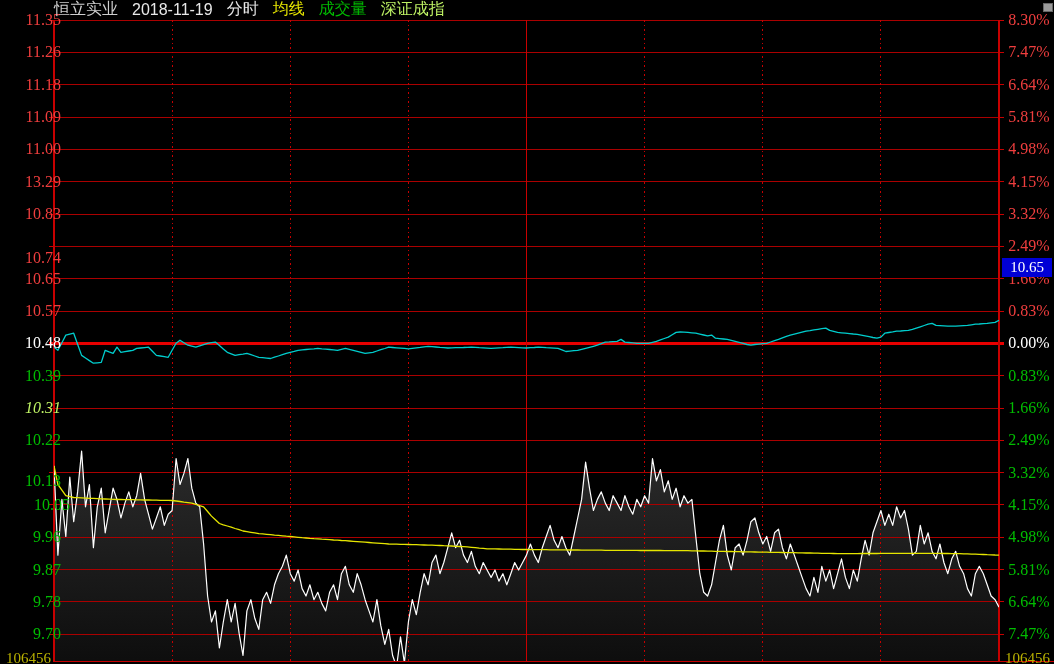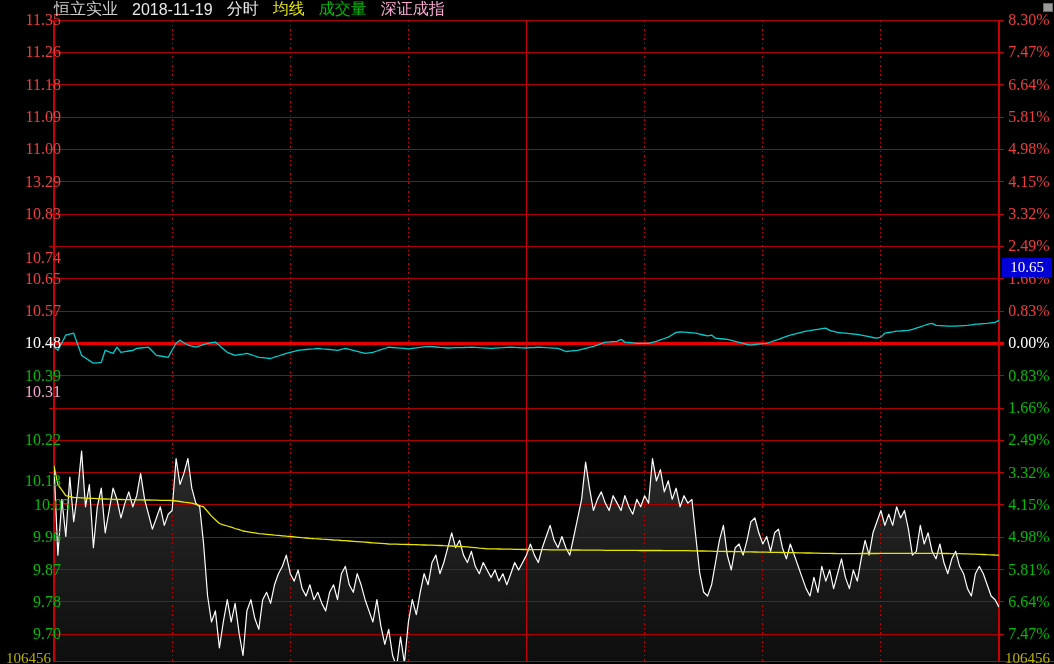--- a/index.html
+++ b/index.html
@@ -6,21 +6,21 @@
   #screen{position:relative;width:1054px;height:664px;background:#000;overflow:hidden;
           font-family:"Liberation Sans","DejaVu Sans",sans-serif;}
   #titlebar{position:absolute;left:54px;top:0;height:19px;display:flex;align-items:center;
             font-size:16px;white-space:nowrap;z-index:3;}
   #titlebar span{margin-right:14px;}
   .t-name{color:#cfcfcf;}
   .t-date{color:#e8e8e8;}
   .t-fs{color:#e8e8e8;}
   .t-ma{color:#e6e600;}
   .t-vol{color:#00bc00;}
-  .t-idx{color:#f9a8d4;}
+  .t-idx{color:#bef264;}
   #chart{position:absolute;left:0;top:0;z-index:1;}
   .axlab{position:absolute;font-family:"Liberation Serif","DejaVu Serif",serif;
          font-size:16px;line-height:16px;z-index:2;}
   .axlab.left{left:0;width:49px;text-align:right;margin-left:12px;}
   .axlab.right{left:1004px;width:50px;text-align:center;}
   #badge{position:absolute;left:1002px;top:258px;width:50px;height:19px;line-height:19px;
          text-align:center;color:#fff;font-family:"Liberation Serif","DejaVu Serif",serif;
          font-size:15px;z-index:5;}
   .corner{position:absolute;top:650px;font-family:"Liberation Serif","DejaVu Serif",serif;
           font-size:15px;z-index:6;}
@@ -134,21 +134,21 @@
       <div class="axlab left" style="top: 77px; color: rgb(239, 62, 62);">11.18</div>
       <div class="axlab left" style="top: 109px; color: rgb(239, 62, 62);">11.09</div>
       <div class="axlab left" style="top: 141px; color: rgb(239, 62, 62);">11.00</div>
       <div class="axlab left" style="top: 174px; color: rgb(239, 62, 62);">13.29</div>
       <div class="axlab left" style="top: 206px; color: rgb(239, 62, 62);">10.83</div>
       <div class="axlab left" style="top: 250px; color: rgb(239, 62, 62);">10.74</div>
       <div class="axlab left" style="top: 271px; color: rgb(239, 62, 62);">10.65</div>
       <div class="axlab left" style="top: 303px; color: rgb(239, 62, 62);">10.57</div>
       <div class="axlab left" style="top: 335px; color: rgb(255, 255, 255);">10.48</div>
       <div class="axlab left" style="top: 368px; color: rgb(0, 188, 0);">10.39</div>
-      <div class="axlab left" style="top: 384px; color: #f9a8d4;">10.31</div>
+      <div class="axlab left" style="top: 400px; color: #bef264; font-style: italic;">10.31</div>
       <div class="axlab left" style="top: 432px; color: rgb(0, 188, 0);">10.22</div>
       <div class="axlab left" style="top: 473px; color: rgb(0, 188, 0);">10.13</div>
       <div class="axlab left" style="top: 497px; color: rgb(0, 188, 0); padding-left: 9px;">10.05</div>
       <div class="axlab left" style="top: 529px; color: rgb(0, 188, 0);">9.96</div>
       <div class="axlab left" style="top: 562px; color: rgb(0, 188, 0);">9.87</div>
       <div class="axlab left" style="top: 594px; color: rgb(0, 188, 0);">9.78</div>
       <div class="axlab left" style="top: 626px; color: rgb(0, 188, 0);">9.70</div>
     </div>
   <div id="rightAxis">
       <div class="axlab right" style="top: 12px; color: rgb(239, 62, 62);">8.30%</div>

